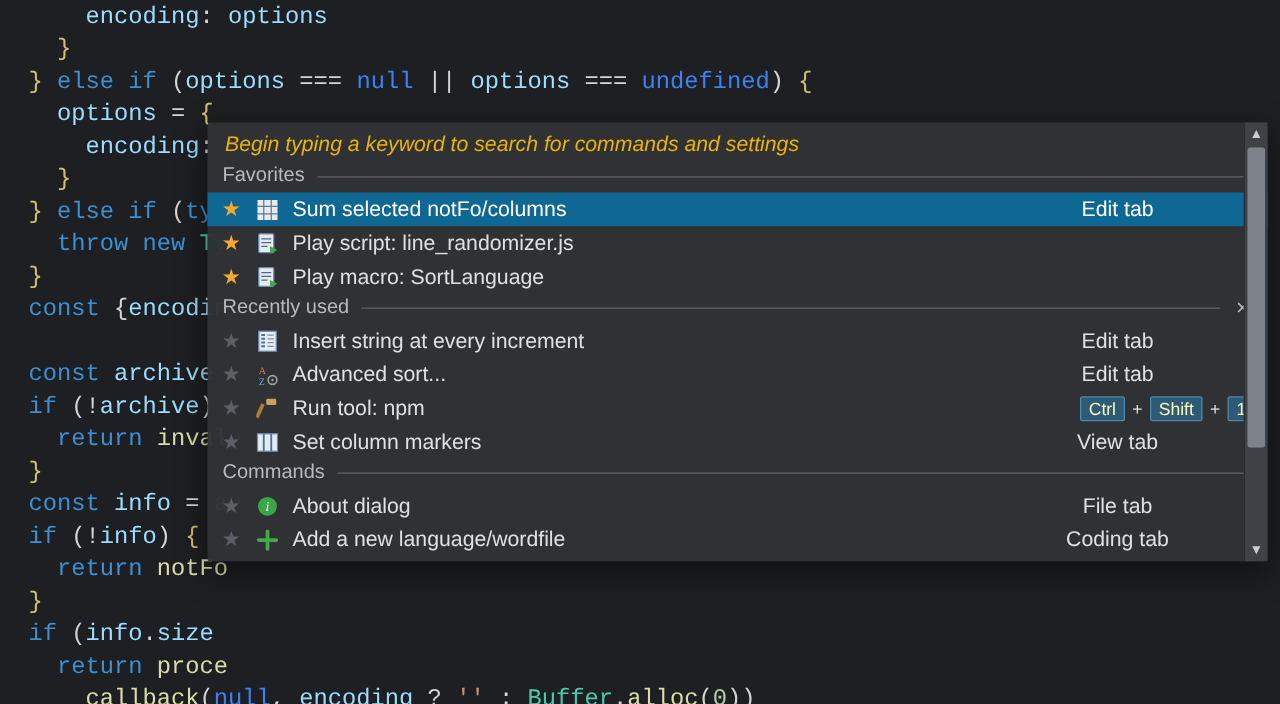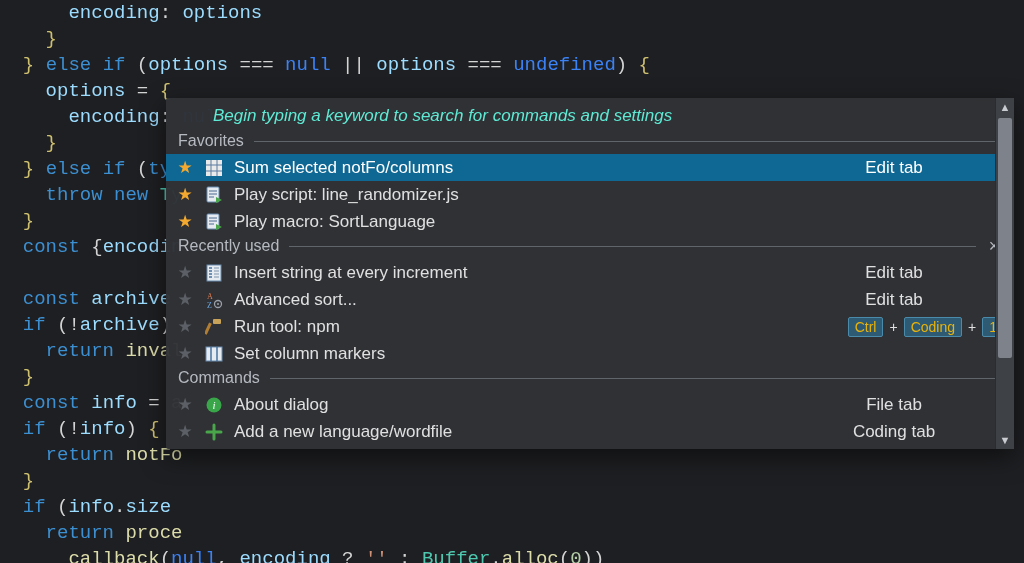--- a/index.html
+++ b/index.html
@@ -44,23 +44,22 @@
     top: 98px;
     width: 848px;
     background: rgba(48,50,54,0.97);
     box-shadow: 0 8px 24px rgba(0,0,0,0.5);
     border-radius: 2px;
     color: #e0e0e0;
   }
   .palette .search {
     padding: 8px 14px 4px 14px;
     font-style: italic;
-    color: #5eead4;
+    color: #eab308;
     font-size: 17px;
-    margin-left: 33px;
   }
   .section-header {
     display: flex;
     align-items: center;
     font-size: 16px;
     color: #b6bac0;
     padding: 2px 12px 4px 12px;
     gap: 10px;
   }
   .section-header .rule {
@@ -109,21 +108,21 @@
   .row.selected .category { color:#fff; }
   .row .shortcut {
     display: flex;
     gap: 4px;
     font-size: 14px;
     align-items: center;
   }
   .key {
     background: #2f5a74;
     border: 1px solid #4a8bab;
-    color: #eab308;
+    color: #fef9c3;
     padding: 1px 6px;
     border-radius: 2px;
     font-size: 14px;
   }
   .plus { color:#e0e0e0; padding: 0 2px;}
   
   .sb-track {
     position:absolute;
     right:0; top:0;
     width:18px;
@@ -245,36 +244,37 @@
           <rect x="8" y="1" width="8" height="5" rx="1" fill="#c9a35a"></rect>
           <rect x="4" y="5" width="3" height="12" transform="rotate(25 5 5)" fill="#b07d32"></rect>
         </svg>
     </span>
     <span class="label">Run tool: npm</span>
     <span class="spacer"></span>
     <span class="category"></span>
     <span class="shortcut">
       <span class="key">Ctrl</span>
         <span class="plus">+</span>
-      <span class="key">Coding</span>
+      <span class="key">Shift</span>
         <span class="plus">+</span>
       <span class="key">1</span>
     </span>
   </div>
 
   <div class="row">
     <span class="star unfav">★</span>
     <span class="icon">
       <svg width="18" height="18" viewBox="0 0 18 18">
           <rect x="1" y="2" width="16" height="14" fill="#e6ebf2" stroke="#6a8caf"></rect>
           <path d="M6 2v14M12 2v14" stroke="#4773a0" stroke-width="1.5"></path>
         </svg>
     </span>
     <span class="label">Set column markers</span>
     <span class="spacer"></span>
+    <span class="category">View tab</span>
   </div>
 
   <div class="section-header">
     <span>Commands</span>
     <div class="rule"></div>
   </div>
 
   <div class="row">
     <span class="star unfav">★</span>
     <span class="icon">

